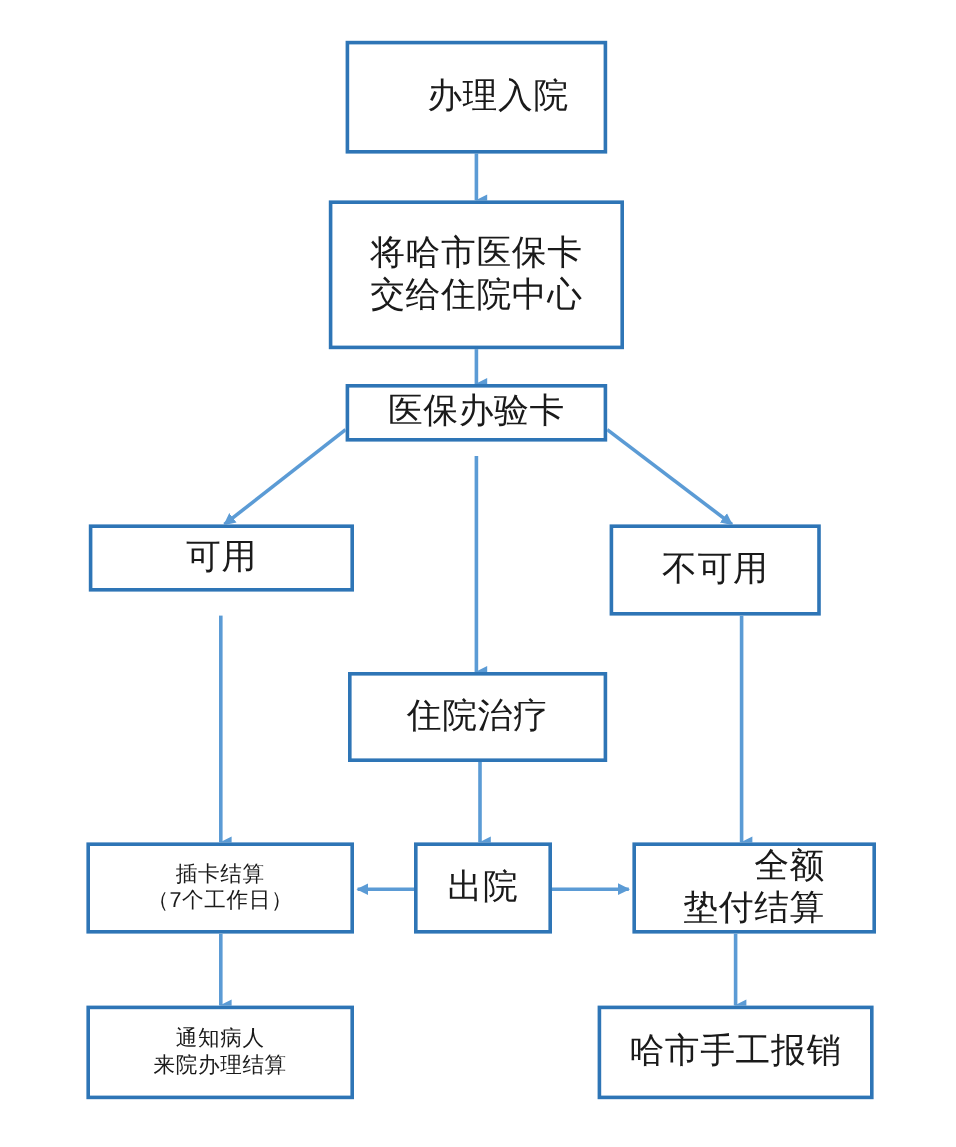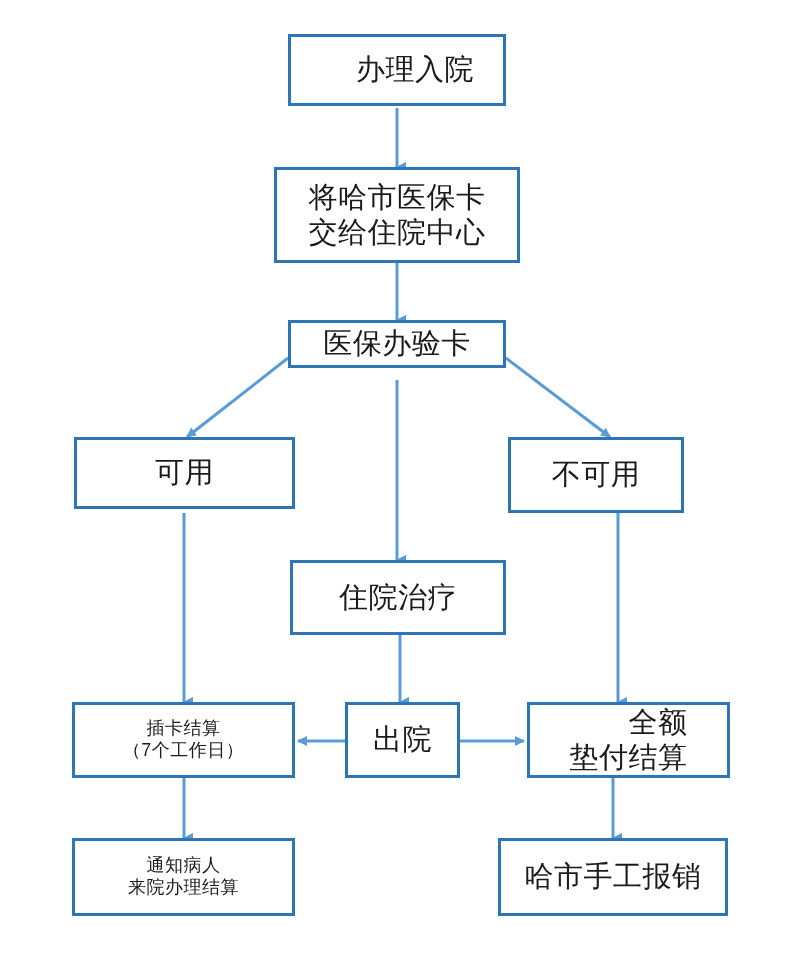--- a/index.html
+++ b/index.html
@@ -78,34 +78,34 @@
 
     <line x1="345" y1="741" x2="298" y2="741" stroke="#5B9BD5" stroke-width="3" marker-end="url(#arrowGeneric)"></line>
 
     <line x1="460" y1="741" x2="524" y2="741" stroke="#5B9BD5" stroke-width="3" marker-end="url(#arrowGeneric)"></line>
 
     <line x1="184" y1="778" x2="184" y2="838" stroke="#5B9BD5" stroke-width="3" marker-end="url(#arrowDown)"></line>
 
     <line x1="613" y1="778" x2="613" y2="838" stroke="#5B9BD5" stroke-width="3" marker-end="url(#arrowDown)"></line>
   </svg>
 
-  <div class="node" style="left:288px; top:34px; width:218px; height:72px;padding-left:36px;">
+  <div class="node" style="left:288px; top:34px; width:218px; height:94px;padding-left:36px;">
     <span class="label">办理入院</span>
   </div>
 
-  <div class="node" style="left:274px; top:167px; width:246px; height:96px;">
+  <div class="node" style="left:274px; top:167px; width:246px; height:124px;">
     <span class="label">将哈市医保卡
 交给住院中心</span>
   </div>
 
   <div class="node" style="left:288px; top:320px; width:218px; height:48px;">
     <span class="label">医保办验卡</span>
   </div>
 
-  <div class="node" style="left:74px; top:437px; width:221px; height:72px;text-align:right;">
+  <div class="node" style="left:74px; top:437px; width:221px; height:56px;text-align:right;">
     <span class="label">可用</span>
   </div>
 
   <div class="node" style="left:508px; top:437px; width:176px; height:76px;">
     <span class="label">不可用</span>
   </div>
 
   <div class="node" style="left:290px; top:560px; width:216px; height:75px;">
     <span class="label">住院治疗</span>
   </div>

